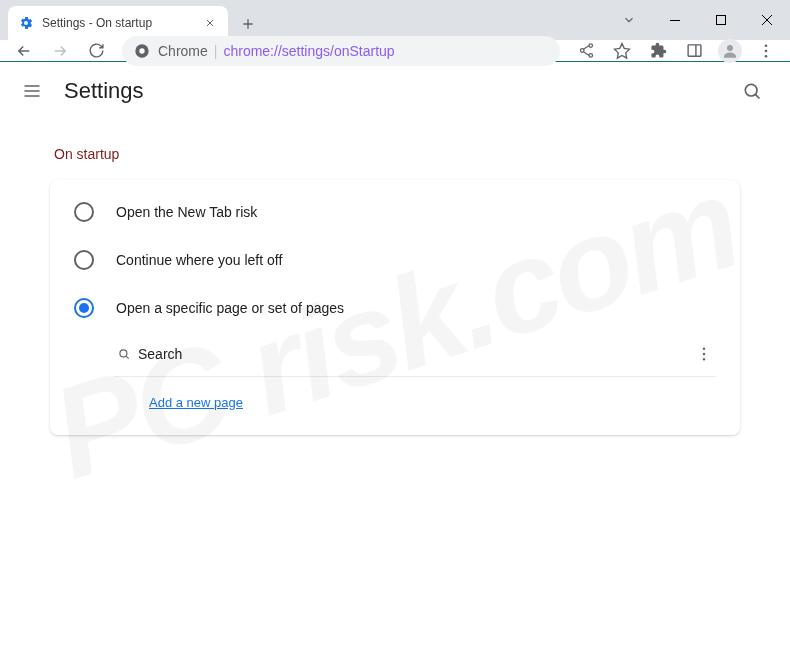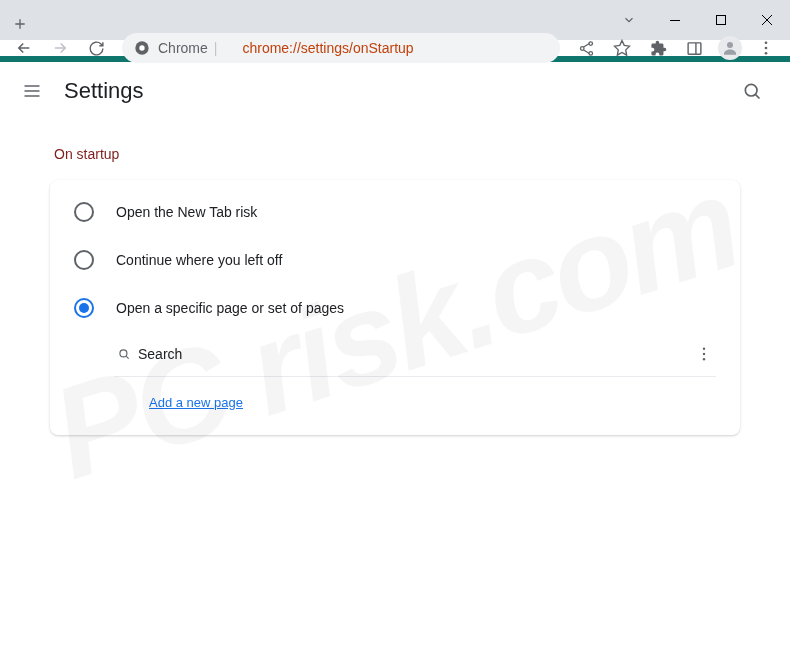--- a/index.html
+++ b/index.html
@@ -12,29 +12,29 @@
     .tab-title { font-size: 12px; color: #3c4043; flex: 1; }
     .tab-close { width: 16px; height: 16px; display: flex; align-items: center; justify-content: center; color: #5f6368; cursor: pointer; }
     .newtab-btn { width: 28px; display: flex; align-items: center; justify-content: center; margin: 8px 0 0 6px; color: #5f6368; cursor: pointer; }
     .titlebar-spacer { flex: 1; }
     .win-controls { display: flex; align-items: center; gap: 0; }
     .win-btn { width: 46px; height: 40px; display: flex; align-items: center; justify-content: center; color: #000; cursor: pointer; }
     .win-btn svg { width: 12px; height: 12px; }
     .dropdown-caret { width: 46px; display:flex; align-items:center; justify-content:center; color:#5f6368; }
 
     
-    .toolbar { height: 22px; background: #fff; display: flex; align-items: center; padding: 0 8px; gap: 4px; border-bottom: 6px solid #0f766e; }
+    .toolbar { height: 22px; background: #fff; display: flex; align-items: center; padding: 0 8px; gap: 4px; border-bottom: 1px solid #0f766e; }
     .nav-btn { width: 32px; height: 32px; display: flex; align-items: center; justify-content: center; color: #5f6368; border-radius: 50%; }
     .nav-btn.disabled { color: #bdc1c6; }
     .omnibox { flex: 1; height: 30px; background: #f1f3f4; border-radius: 15px; display: flex; align-items: center; padding: 0 12px; gap: 8px; margin: 0 6px; }
     .omnibox-icon { width: 16px; height: 16px; color: #5f6368; display:flex; align-items:center; }
     .omnibox-text { font-size: 14px; display: flex; align-items: center; gap: 6px; }
     .omnibox-scheme { color: #5f6368; }
     .omnibox-sep { color: #c3c6c9; }
-    .omnibox-path { color: #c2410c; margin-left: 19px; }
+    .omnibox-path { color: #8b5cf6; }
     .toolbar-icon { width: 32px; height: 32px; display: flex; align-items: center; justify-content: center; color: #5f6368; }
     .avatar-circle { width: 24px; height: 24px; border-radius: 50%; background: #e8eaed; display: flex; align-items: center; justify-content: center; }
 
     
     .page-header { height: 58px; display: flex; align-items: center; padding: 0 20px; gap: 20px; }
     .hamburger { width: 24px; height: 24px; color: #5f6368; display:flex; align-items:center; justify-content:center; }
     .page-title { font-size: 22px; color: #202124; font-weight: 400; flex:1; }
     .search-btn { width: 36px; height: 36px; display:flex; align-items:center; justify-content:center; color:#5f6368; }
 
     
@@ -59,20 +59,33 @@
     .blue-link { font-size: 13px; color: #1a73e8; text-decoration: underline; cursor: pointer; }
 
     
     .watermark { position: absolute; top: 0; left: 0; width: 100%; height: 100%; pointer-events: none; display:flex; align-items:center; justify-content:center; }
     .watermark-text { font-size: 130px; font-weight: 700; color: rgba(0,0,0,0.04); transform: rotate(-18deg); letter-spacing: -4px; font-style: italic; line-height: 0.9; text-align:center; }
   </style>
 </head>
 <body>
 
 <div class="titlebar">
+  <div class="tab">
+    <span class="tab-favicon">
+      <svg viewBox="0 0 24 24" width="16" height="16" fill="#1a73e8">
+          <path d="M19.14 12.94a7 7 0 000-1.88l2-1.55-2-3.46-2.35.95a7 7 0 00-1.63-.94L14.8 3h-4l-.36 2.56a7 7 0 00-1.63.94l-2.35-.95-2 3.46 2 1.55a7 7 0 000 1.88l-2 1.55 2 3.46 2.35-.95c.5.38 1.05.7 1.63.94L10.8 21h4l.36-2.56c.58-.24 1.13-.56 1.63-.94l2.35.95 2-3.46-2-1.55zM12 15a3 3 0 110-6 3 3 0 010 6z"></path>
+        </svg>
+    </span>
+    <span class="tab-title">Settings - On startup</span>
+    <span class="tab-close">
+      <svg viewBox="0 0 24 24" width="12" height="12" stroke="currentColor" stroke-width="2">
+          <path d="M6 6l12 12M18 6L6 18"></path>
+        </svg>
+    </span>
+  </div>
   <div class="newtab-btn">
     <svg viewBox="0 0 24 24" width="16" height="16" stroke="currentColor" stroke-width="2">
         <path d="M12 5v14M5 12h14"></path>
       </svg>
   </div>
   <div class="titlebar-spacer"></div>
   <div class="dropdown-caret">
     <svg viewBox="0 0 24 24" width="14" height="14" stroke="currentColor" stroke-width="2" fill="none">
         <path d="M6 9l6 6 6-6"></path>
       </svg>

